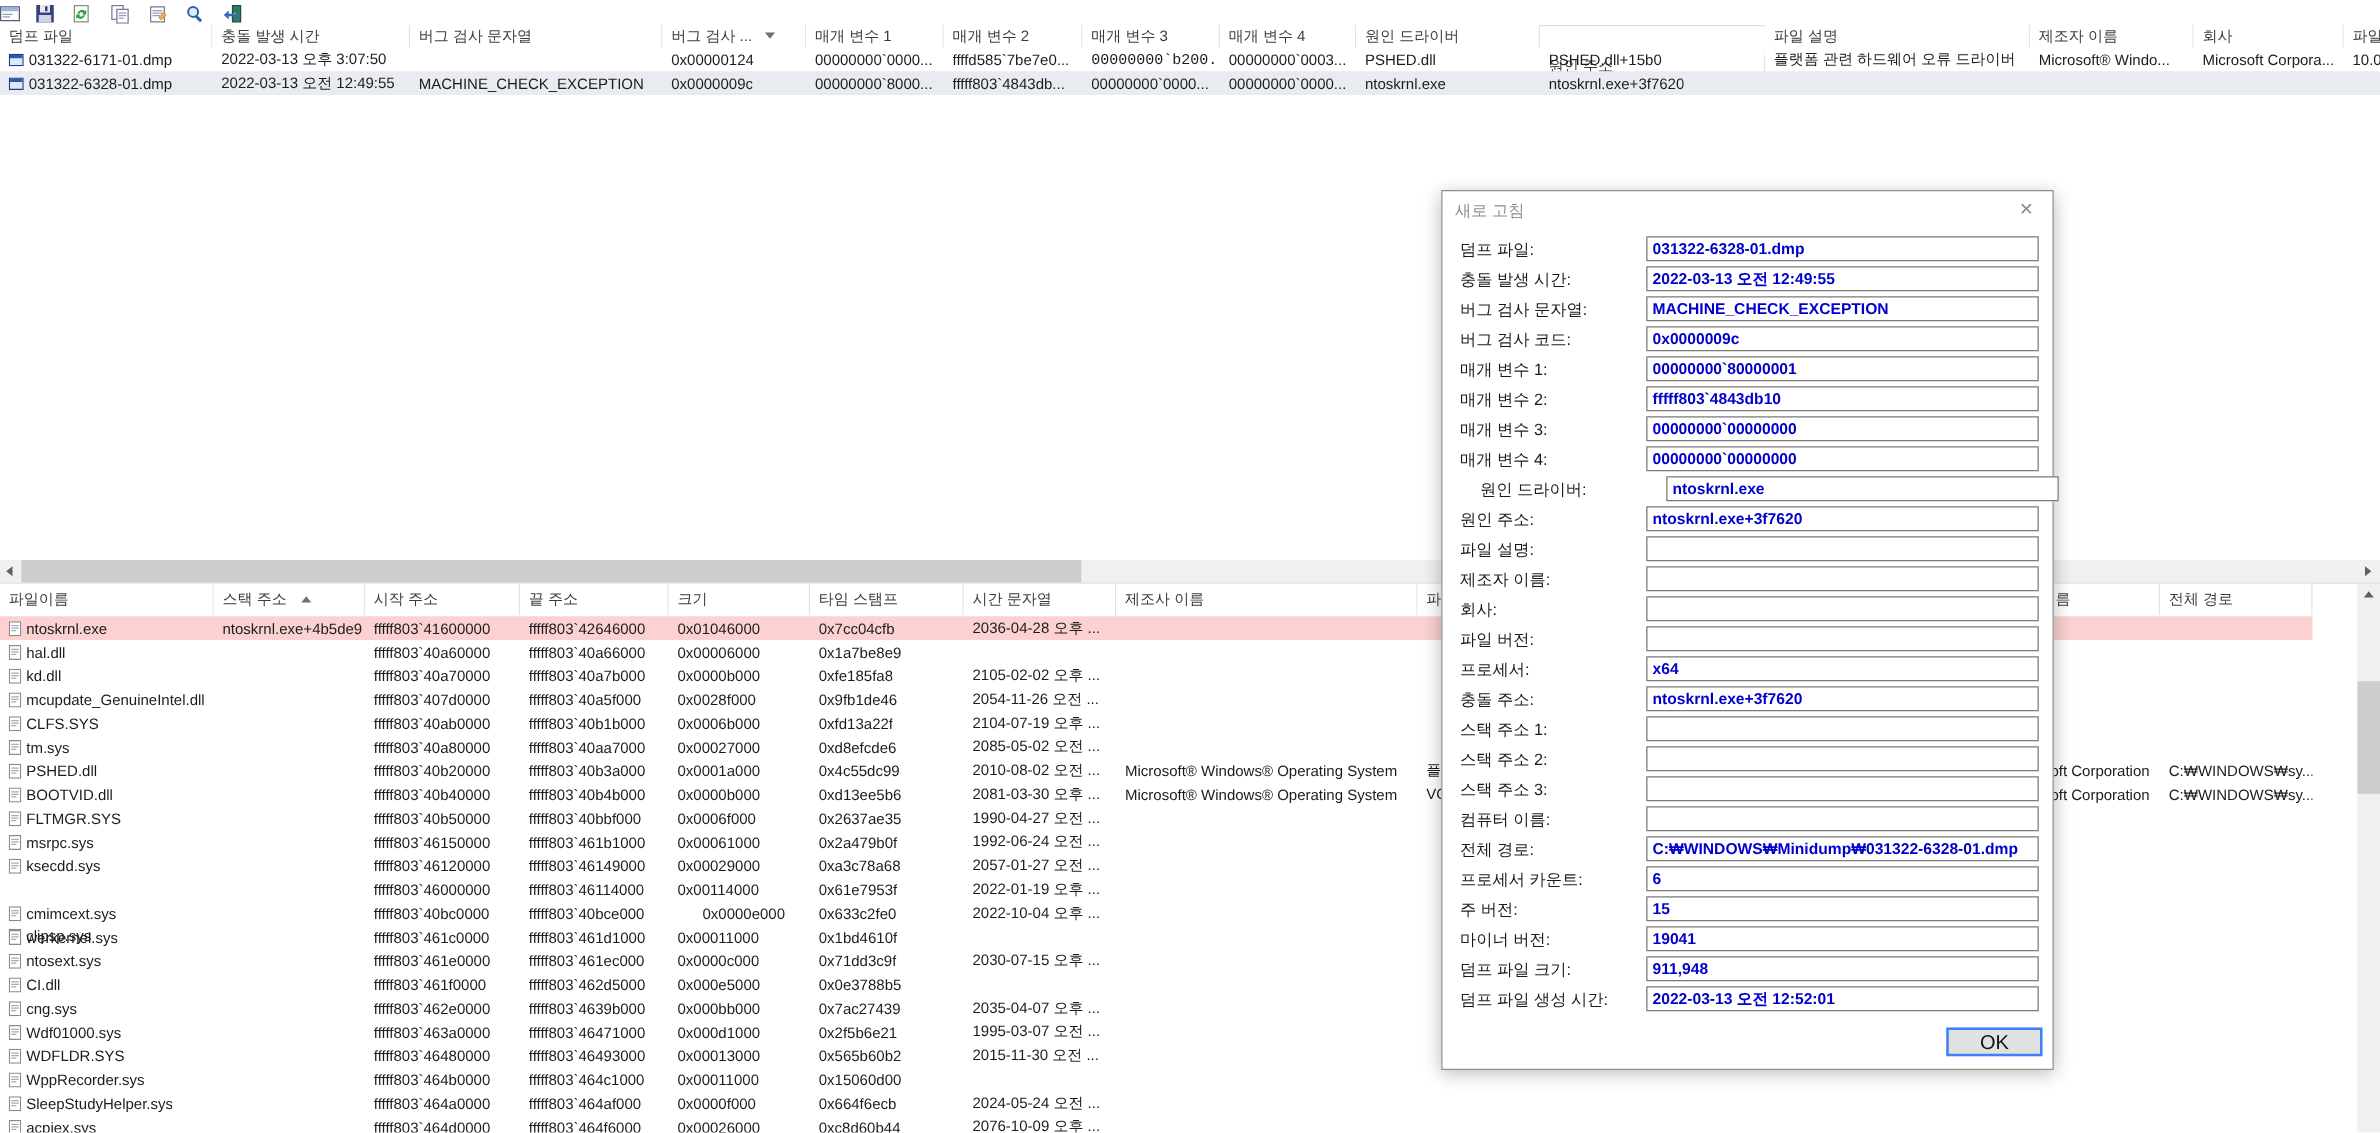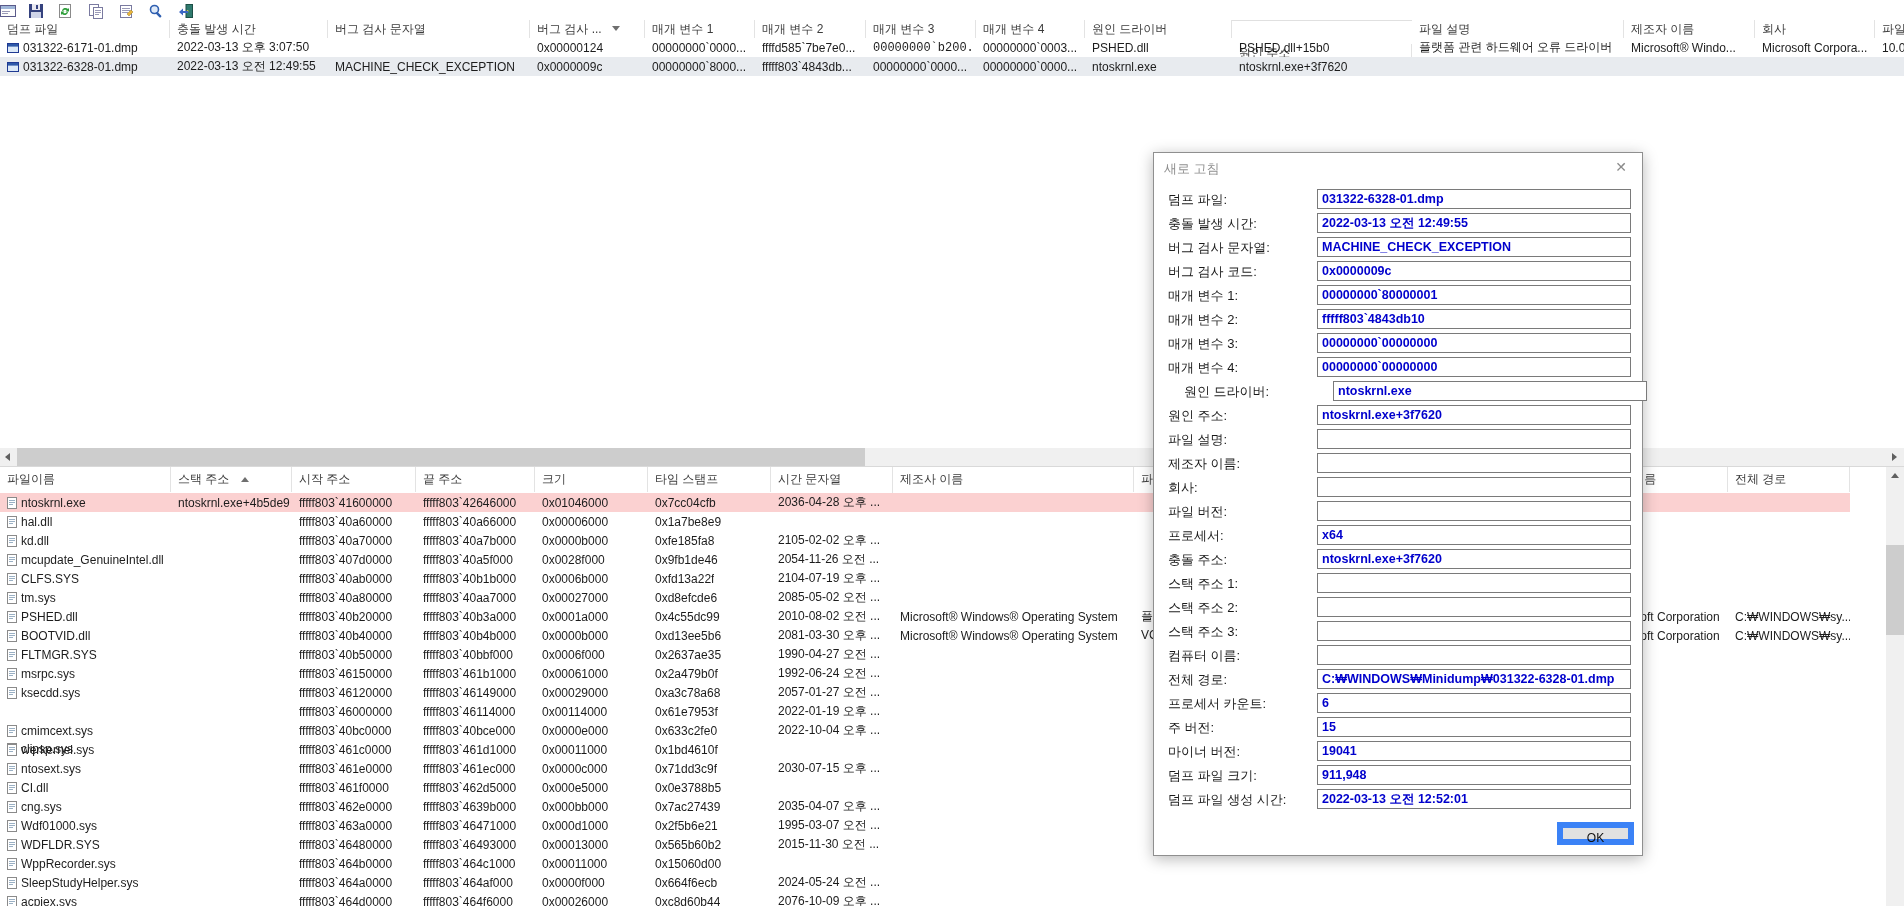--- a/index.html
+++ b/index.html
@@ -48,22 +48,22 @@
   .dlg-close{position:absolute;right:10px;top:4px;width:22px;height:20px;color:#8a8a8a;font-size:14px;
     display:flex;align-items:center;justify-content:center;cursor:default;}
   .dlg-row{position:absolute;left:0;width:100%;height:20px;}
   .dlg-label{position:absolute;left:14px;top:2px;font-size:13px;color:#1a1a1a;white-space:nowrap;}
   .dlg-box{
     position:absolute;left:163px;top:0;width:314px;height:20px;box-sizing:border-box;background:#fff;
     border:1px solid #7a7a7a;overflow:hidden;white-space:nowrap;
     font-weight:bold;color:#0000cc;font-size:12.5px;line-height:18px;padding-left:4px;
   }
   .ok-btn{
-    position:absolute;left:403px;top:669px;width:77px;height:23px;background:#e1e1e1;border:6px solid #3b82f6;
-    box-sizing:border-box;text-align:center;line-height:21px;font-size:12px;color:#111;cursor:default;
+    position:absolute;left:403px;top:669px;width:77px;height:23px;background:#e1e1e1;border:2px solid #3b82f6;
+    box-sizing:border-box;text-align:center;line-height:21px;font-size:16px;color:#111;cursor:default;
   }
 </style>
 </head>
 <body>
 
 <div id="app">
 
   <div class="toolbar">
     <div class="tbtn" style="left:-4px">
         <svg width="18" height="16">
@@ -795,21 +795,21 @@
           </div>
           <div class="cell" style="left: 171px; width: 121px;">
             <span class="txt"></span>
           </div>
           <div class="cell" style="left: 292px; width: 124px;">
             <span class="txt">fffff803`40bc0000</span>
           </div>
           <div class="cell" style="left: 416px; width: 119px;">
             <span class="txt">fffff803`40bce000</span>
           </div>
-          <div class="cell" style="left: 535px; width: 113px;">
+          <div class="cell" style="left: 535px; width: 113px; justify-content: center;">
             <span class="txt">0x0000e000</span>
           </div>
           <div class="cell" style="left: 648px; width: 123px;">
             <span class="txt">0x633c2fe0</span>
           </div>
           <div class="cell" style="left: 771px; width: 122px;">
             <span class="txt">2022-10-04 오후 ...</span>
           </div>
           <div class="cell" style="left: 893px; width: 241px;">
             <span class="txt"></span>

